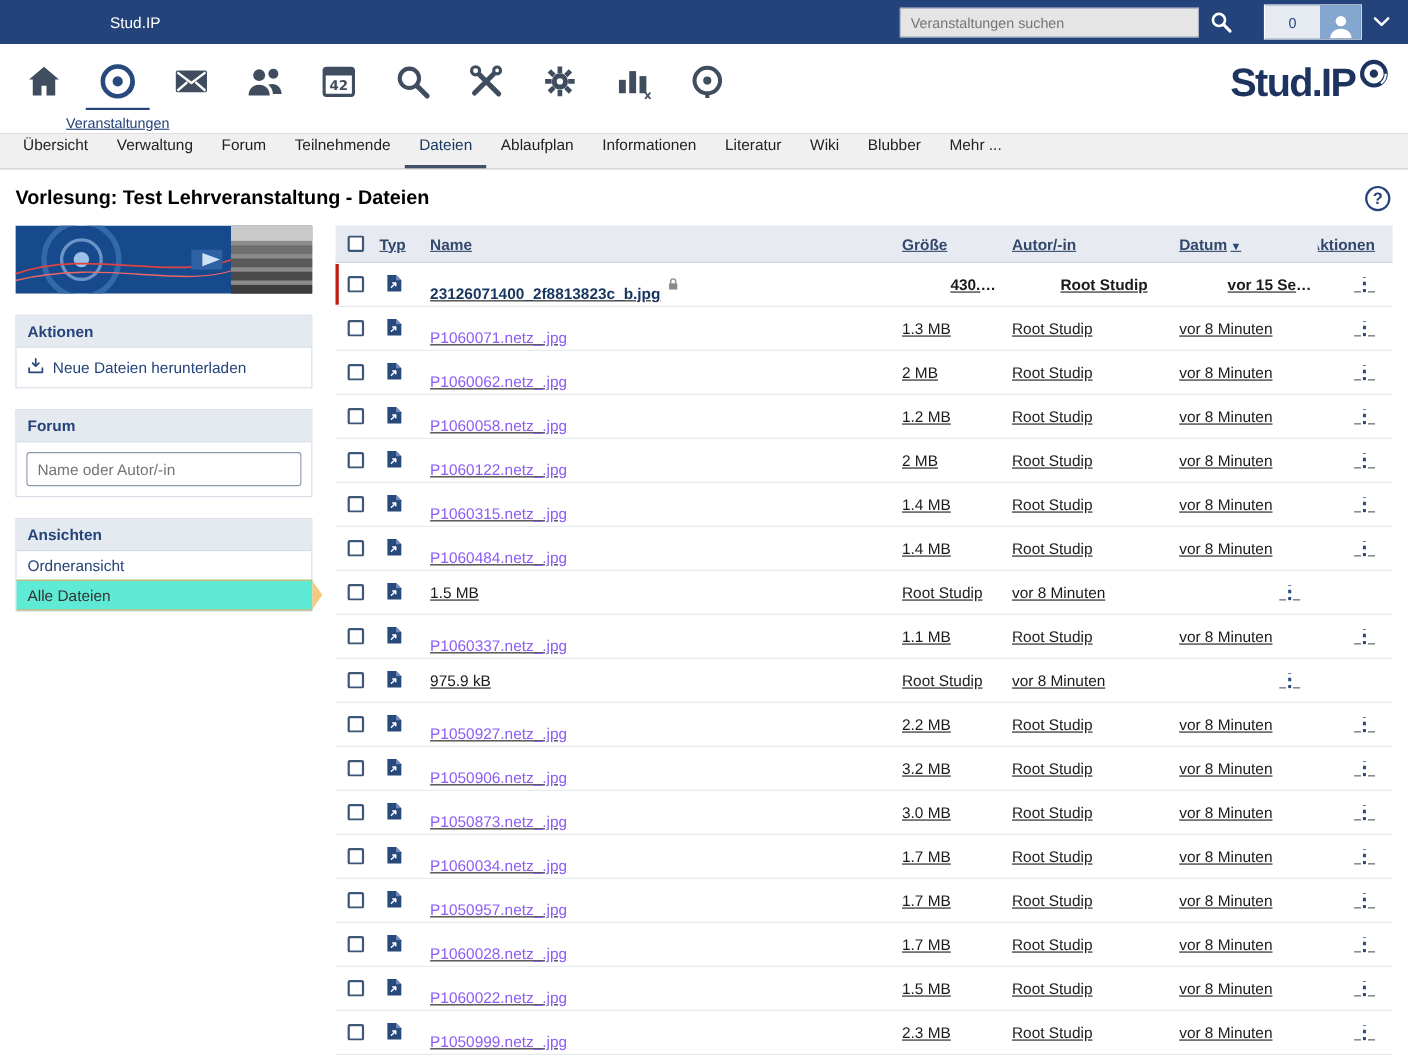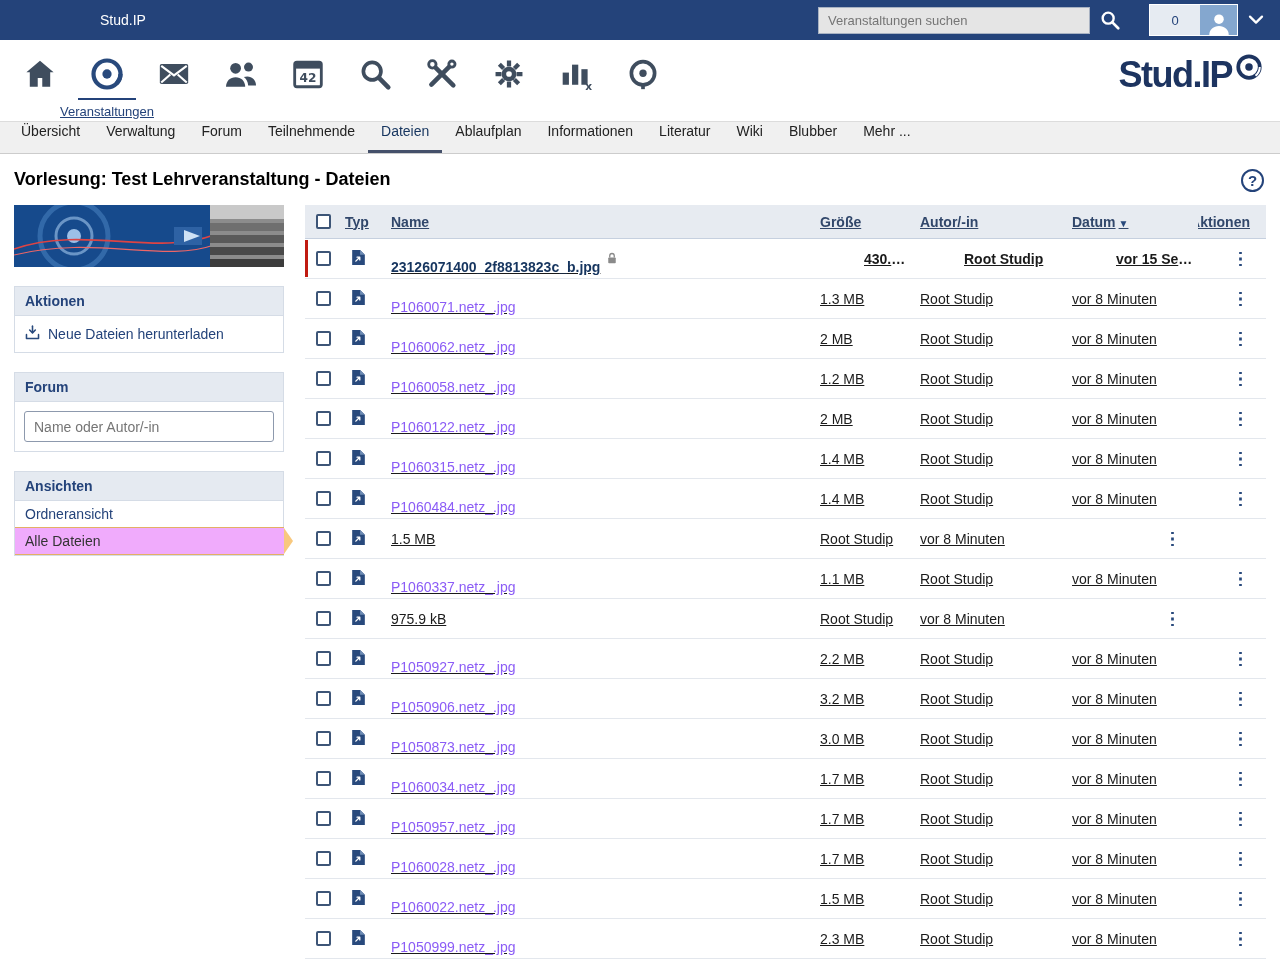--- a/index.html
+++ b/index.html
@@ -58,21 +58,21 @@
   .side-section{border:1px solid #d5dce6;margin-top:19px;background:#fff;}
   .side-header{background:#e5eaf1;color:#24437a;font-weight:bold;font-size:14px;padding:6px 10px;
     border-bottom:1px solid #d5dce6;}
   .side-body{padding:0;}
   .action-item{display:flex;align-items:center;gap:7px;padding:8px 9px;color:#24437a;font-size:14px;
     cursor:pointer;}
   .filter-body{padding:9px;}
   .filter-input{width:100%;height:31px;box-sizing:border-box;border:1px solid #8d99ad;border-radius:3px;
     padding:0 9px;font-size:14px;color:#444;font-family:"Liberation Sans",sans-serif;}
   .view-item{padding:5px 10px;font-size:14px;color:#24437a;cursor:pointer;position:relative;}
-  .view-item.active{background:#f0abfc;color:#333;border-top:1px solid #e3b064;border-bottom:1px solid #e3b064;
+  .view-item.active{background:#5eead4;color:#333;border-top:1px solid #e3b064;border-bottom:1px solid #e3b064;
     margin-right:-1px;}
   .view-item.active::after{content:'';position:absolute;right:-9px;top:50%;transform:translateY(-50%);
     border-top:13px solid transparent;border-bottom:13px solid transparent;border-left:9px solid #f8c87e;}
 
   
   .grid{display:grid;grid-template-columns:36px 46px 1fr 100px 152px 130px 68px;align-items:center;text-decoration:underline;}
   .thead{background:#e7ebf1;border-bottom:1px solid #c6d0df;height:33px;font-size:14px;color:#31476b;
     font-weight:bold;}
   .thead .cell{color:#31476b;}
   .sortable{cursor:pointer;}

